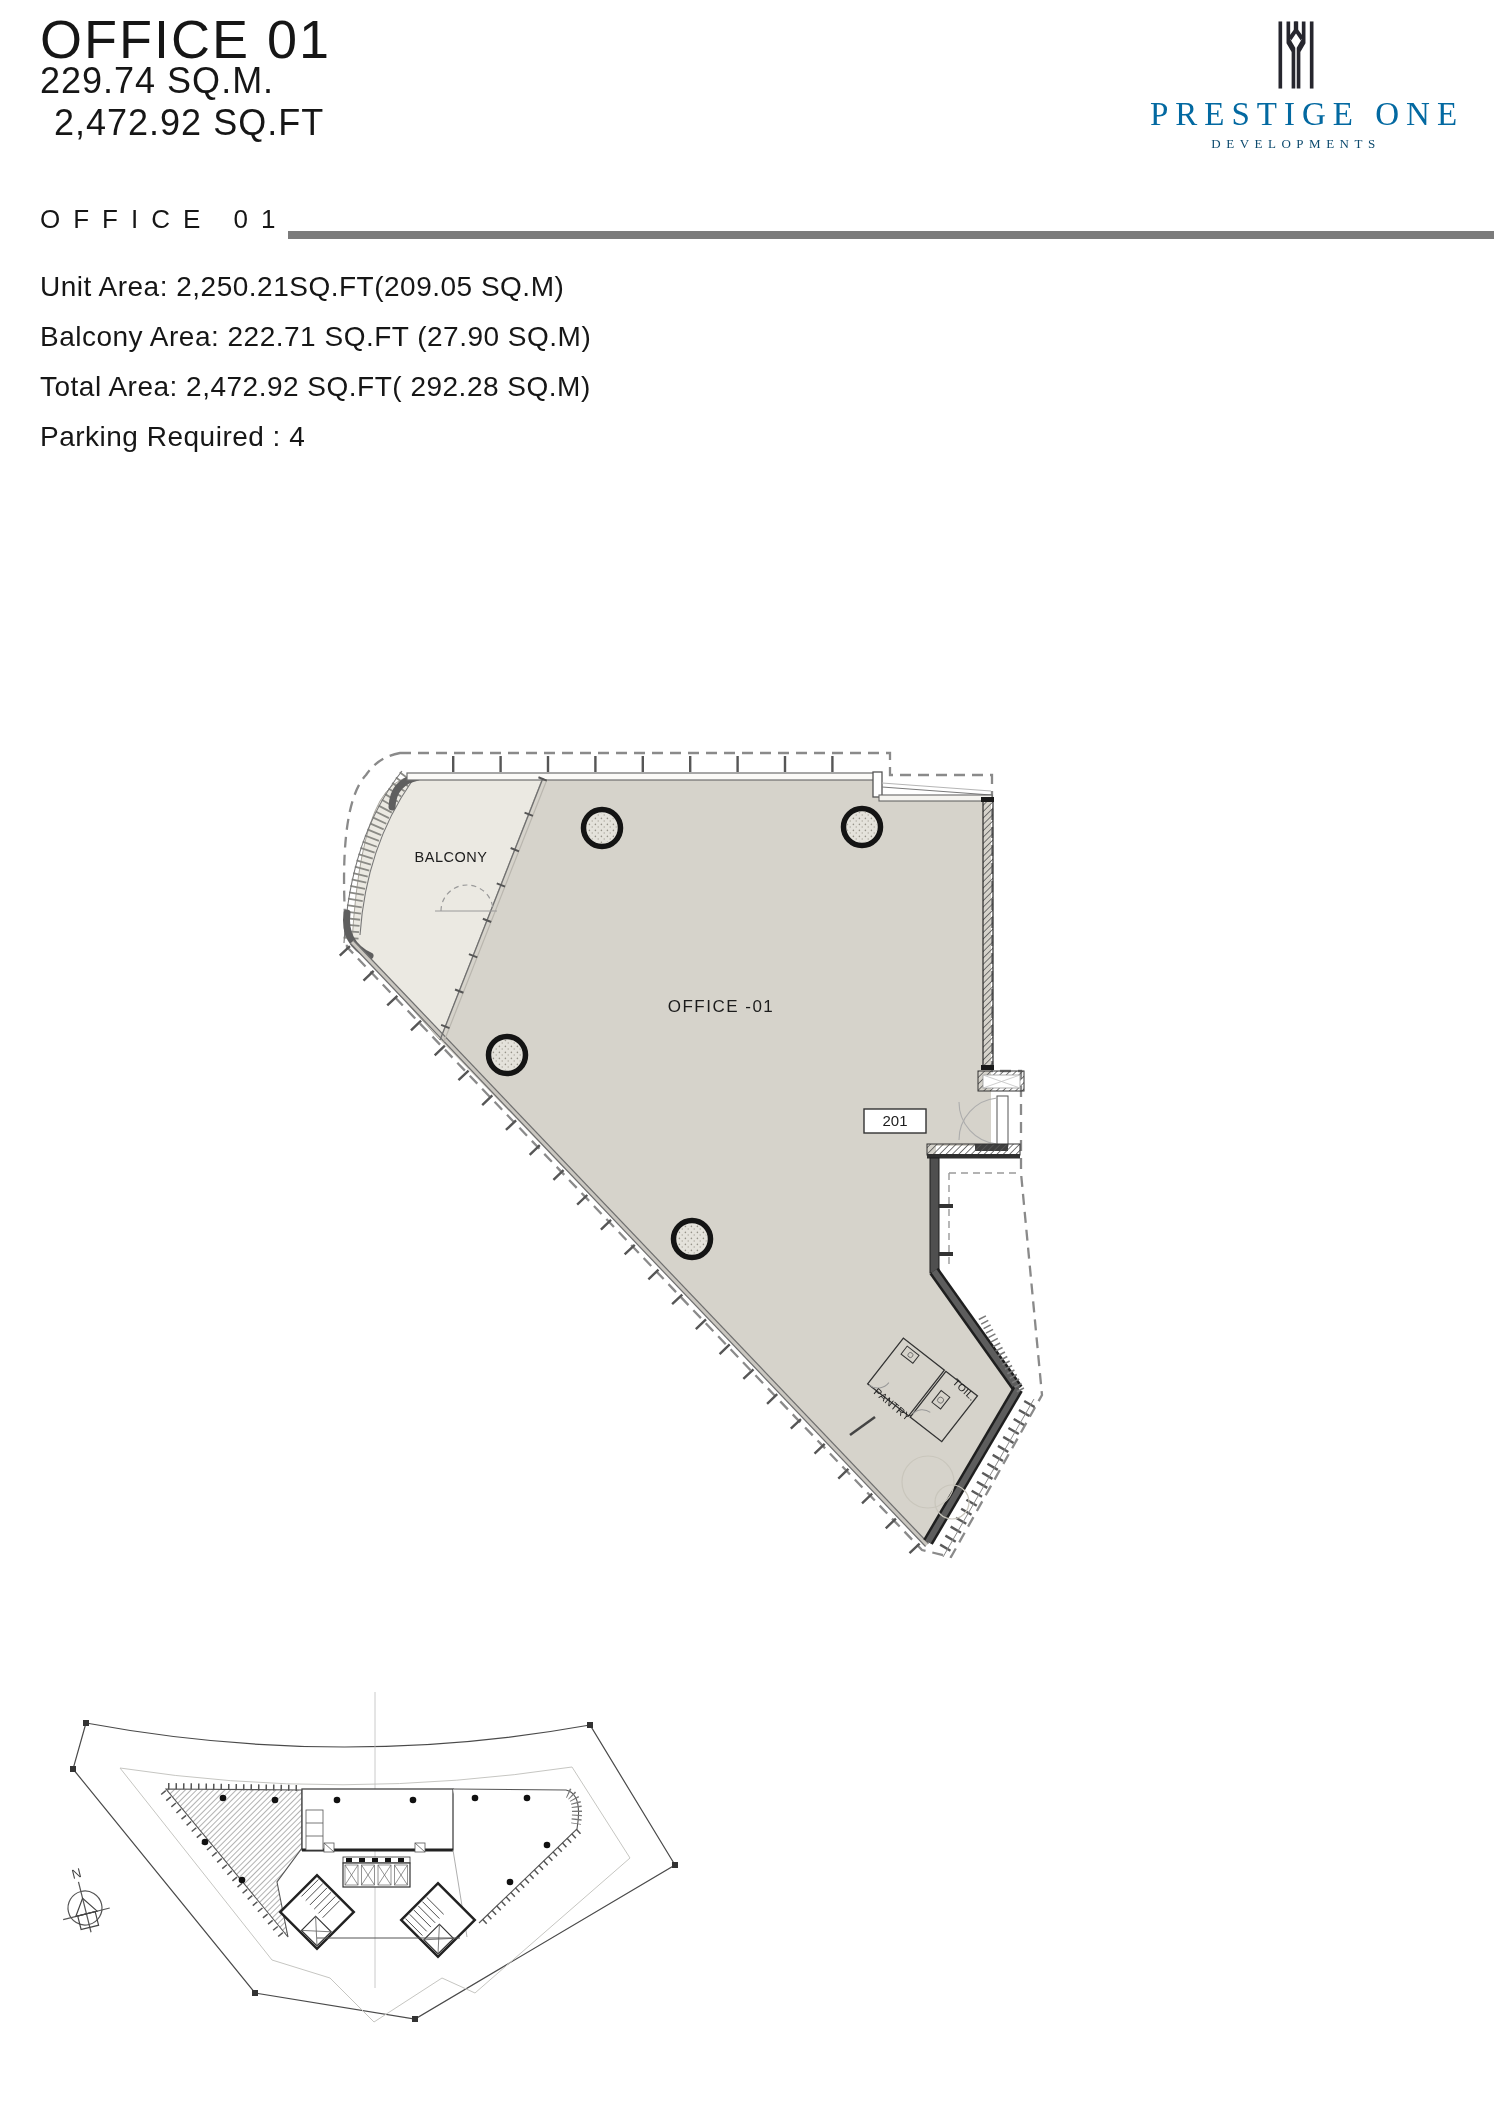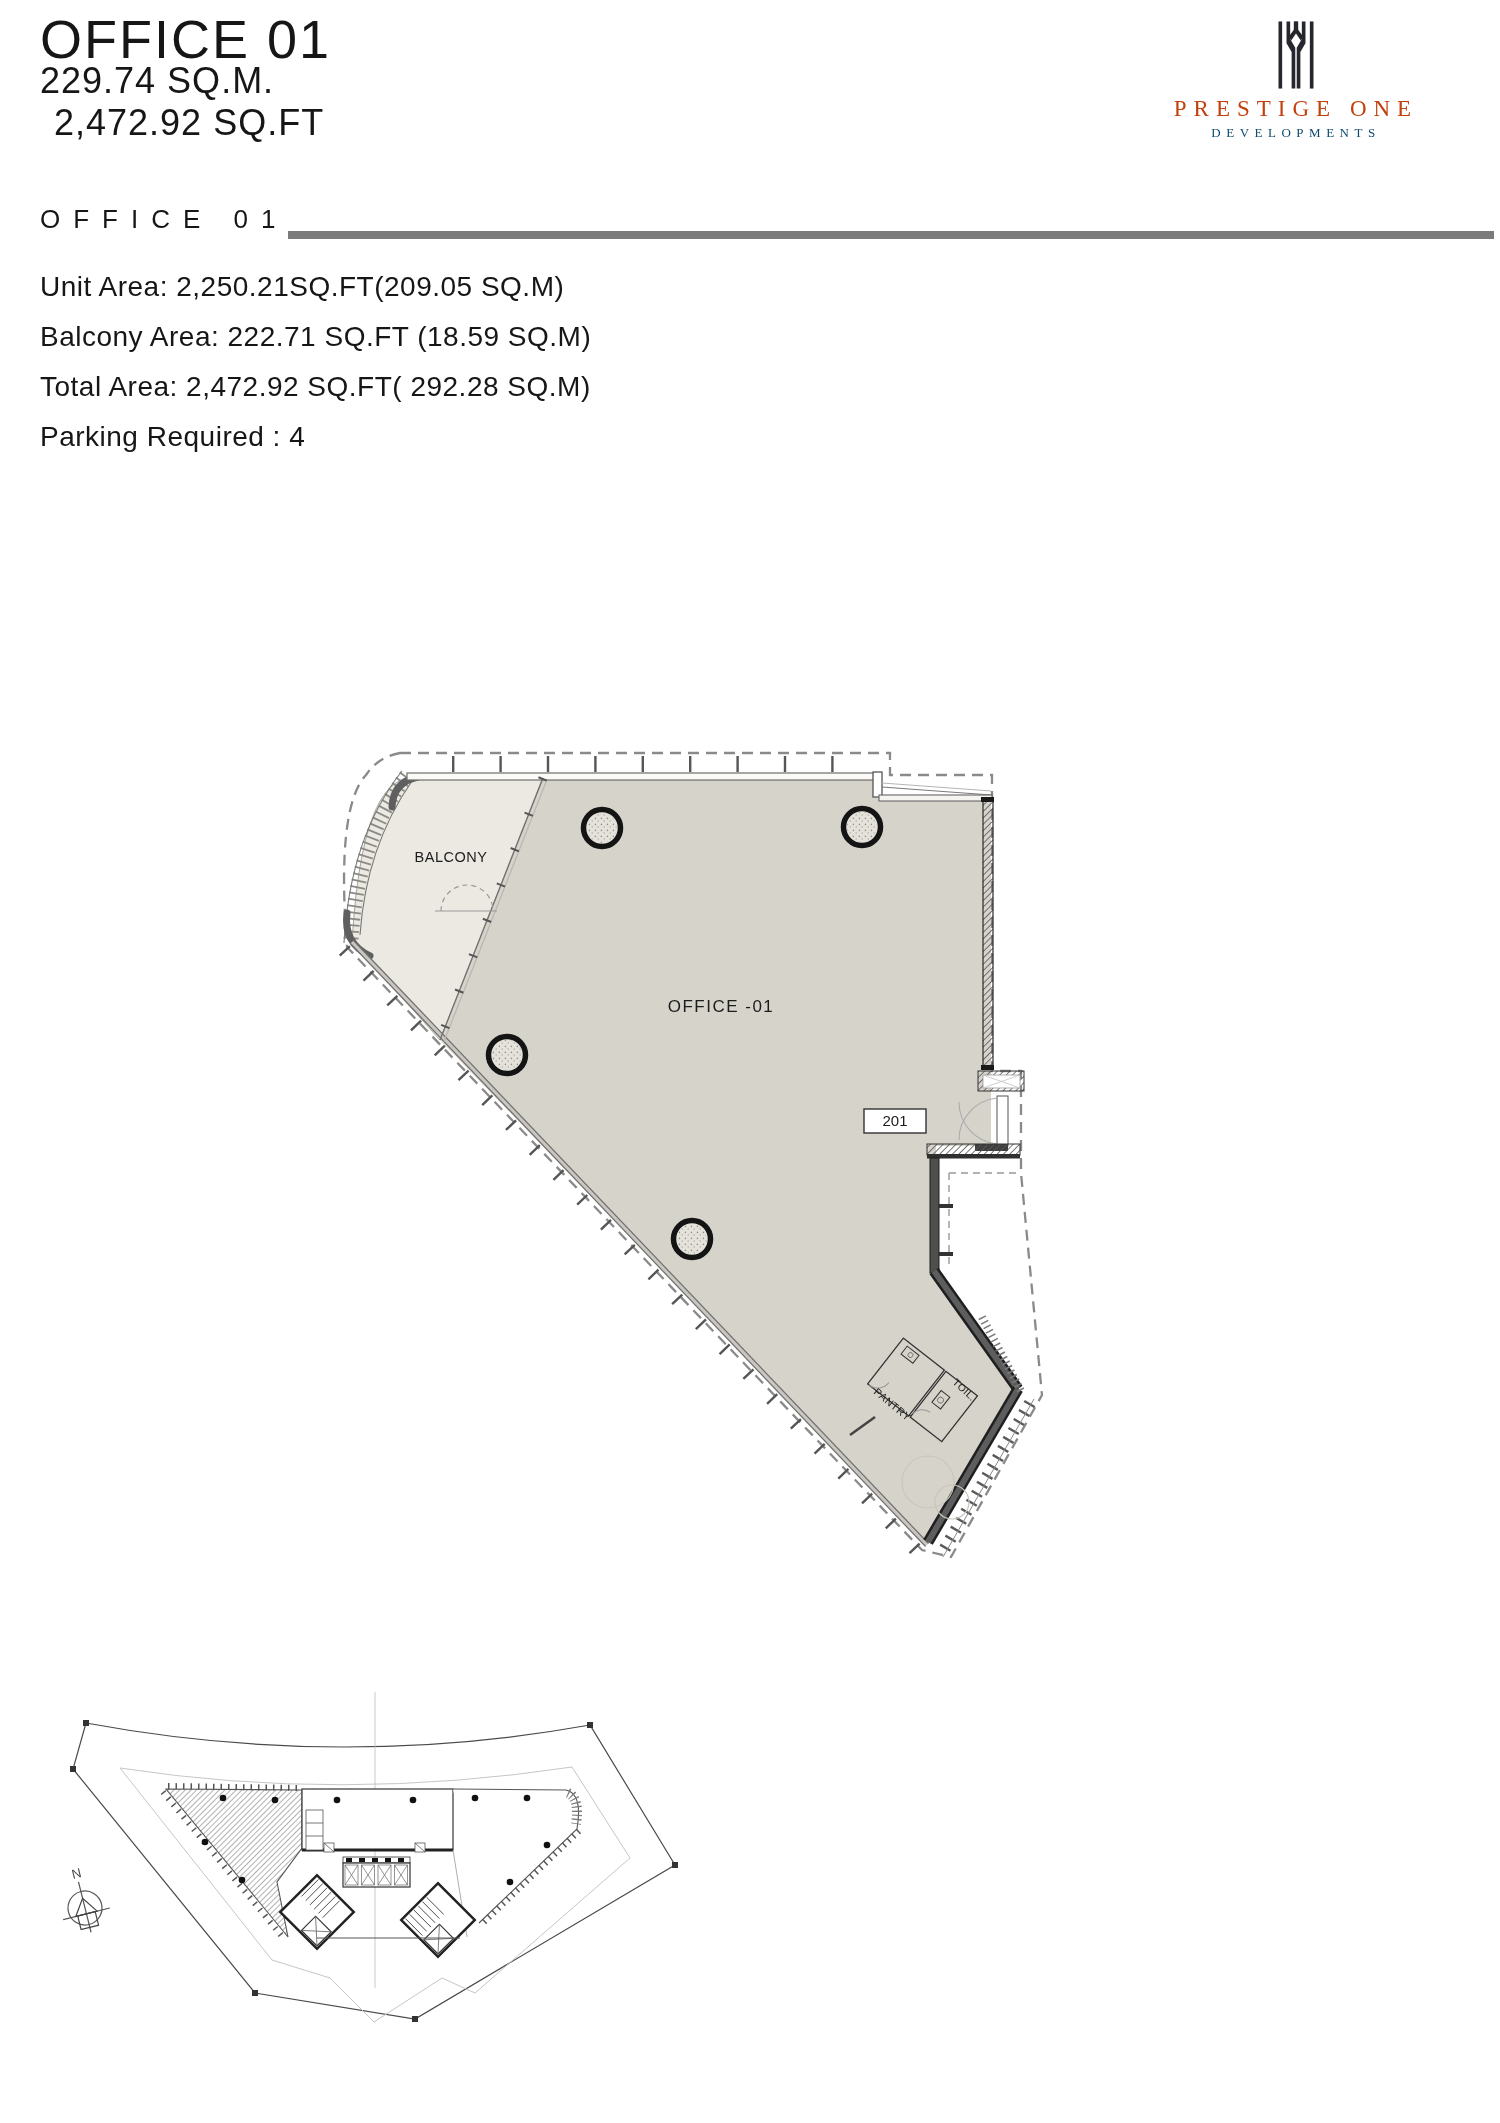--- a/index.html
+++ b/index.html
@@ -8,21 +8,21 @@
   .abs{position:absolute;}
   .thin{font-weight:300;}
   #main-title{left:40px;top:8px;font-size:54px;letter-spacing:2px;}
   #area-sqm{left:40px;top:60px;font-size:36px;letter-spacing:1px;}
   #area-sqft{left:40px;top:102px;font-size:36px;letter-spacing:1px;margin-left:14px;}
   #section-title{left:40px;top:204px;font-size:26px;letter-spacing:13px;}
   #section-rule{left:288px;top:231px;width:1206px;height:8px;}
   #detail-lines{left:40px;top:262px;font-size:28px;line-height:50px;letter-spacing:0.5px;white-space:nowrap;}
   #logo{left:1150px;top:20px;width:292px;text-align:center;}
   #logo-mark{display:block;margin:0 auto 6px auto;}
-  #logo-brand{font-family:"Liberation Serif",serif;font-size:23px;letter-spacing:7px;color:#c2410c;white-space:nowrap;}
+  #logo-brand{font-family:"Liberation Serif",serif;font-size:33px;letter-spacing:7px;color:#0369a1;white-space:nowrap;}
   #logo-sub{font-family:"Liberation Serif",serif;font-size:13px;letter-spacing:5.5px;color:#0c4a6e;margin-top:3px;white-space:nowrap;}
   #availability{left:38px;top:2044px;font-size:37px;letter-spacing:1px;}
   #availability sup{font-size:22px;}
   svg text{font-family:"Liberation Sans",sans-serif;}
 </style>
 </head>
 <body>
 
 <div id="page">
 
@@ -42,21 +42,21 @@
       </g>
     </svg>
     <div id="logo-brand">PRESTIGE ONE</div>
     <div id="logo-sub">DEVELOPMENTS</div>
   </div>
 
   <div class="abs thin" id="section-title">OFFICE 01</div>
   <div class="abs" id="section-rule" style="background:#7b7b7b;"></div>
   <div class="abs thin" id="detail-lines">
     <div>Unit Area: 2,250.21SQ.FT(209.05 SQ.M)</div>
-    <div>Balcony Area: 222.71 SQ.FT (18.59 SQ.M)</div>
+    <div>Balcony Area: 222.71 SQ.FT (27.90 SQ.M)</div>
     <div>Total Area: 2,472.92 SQ.FT( 292.28 SQ.M)</div>
     <div>Parking Required : 4</div>
   </div>
 
   <svg class="abs" style="left:330px;top:745px;" width="790" height="830" viewBox="0 0 790 830">
     <defs>
       <pattern id="hatchWall" width="4.5" height="4.5" patternUnits="userSpaceOnUse" patternTransform="rotate(45)">
         <line x1="0" y1="0" x2="0" y2="4.5" stroke="#555" stroke-width="1.6"></line>
       </pattern>
       <pattern id="dotsCol" width="6" height="6" patternUnits="userSpaceOnUse">

